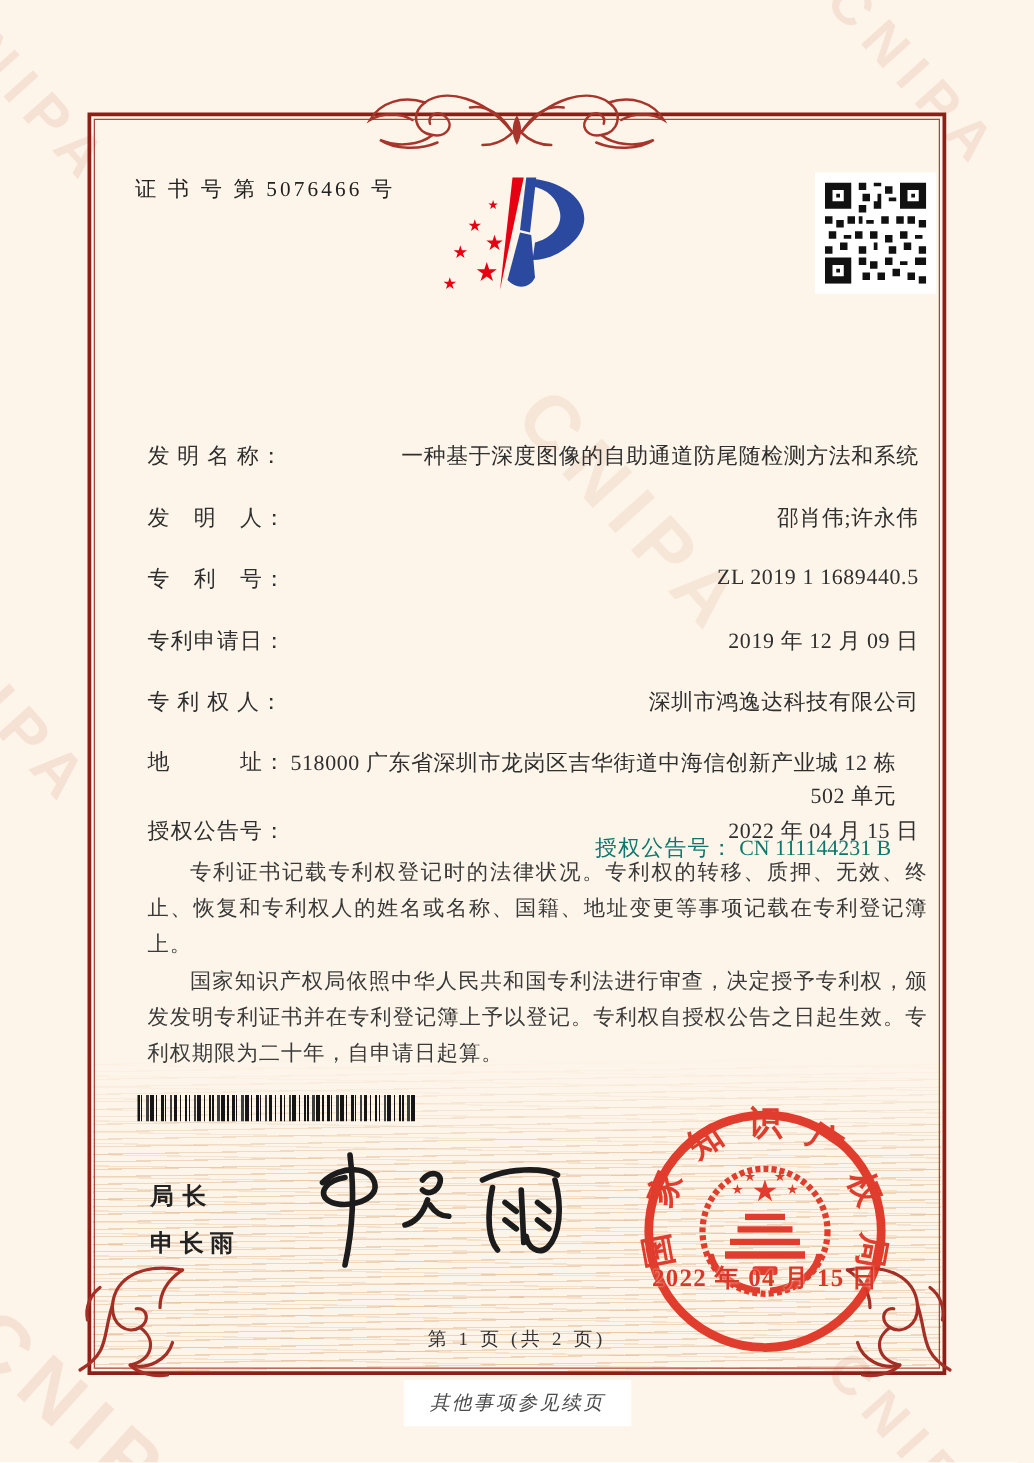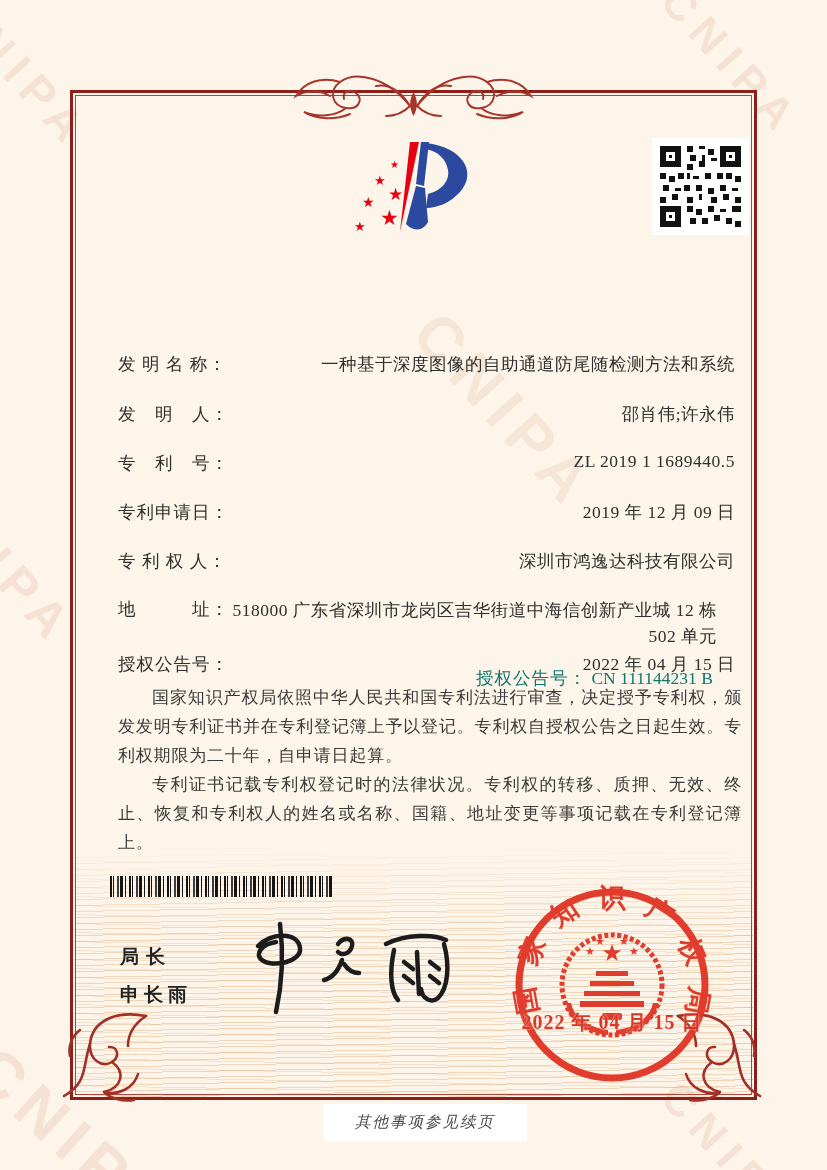--- a/index.html
+++ b/index.html
@@ -104,21 +104,21 @@
     position:absolute; left:6px; top:126px; width:192px; text-align:center;
     font-size:20px; font-weight:bold; color:#d92f1f; letter-spacing:1px;
     text-shadow:0 0 2px rgba(253,245,233,0.9);
   }
   
   .page-info {
     position:absolute; left:0; top:1062px; width:827px; text-align:center;
     font-size:15px; color:#333; letter-spacing:3px;
   }
   .note-box {
-    position:absolute; left:323px; top:1104px; width:204px; height:37px;
+    position:absolute; left:323px; top:1104px; width:182px; height:37px;
     background:#ffffff; display:flex; align-items:center; justify-content:center;
   }
   .note-box span { font-size:15.5px; color:#4a4a4a; letter-spacing:2px; font-style:italic; }
 </style>
 </head>
 <body>
 
 <div class="page">
 
   <div class="wm wm1">CNIPA</div>
@@ -168,20 +168,21 @@
     <g fill="none" stroke="#a32f26" stroke-width="2.6" stroke-linecap="round">
       <path d="M92,6 C60,0 38,12 36,34 C35,50 48,58 58,52 C66,47 64,36 55,37"></path>
       <path d="M36,34 C28,58 34,72 10,86"></path>
       <path d="M58,52 C72,62 68,78 50,82 C64,86 80,78 84,64"></path>
       <path d="M50,82 C56,88 68,92 80,90"></path>
       <path d="M92,6 C80,14 74,24 74,36"></path>
       <path d="M26,20 C18,26 14,36 16,46"></path>
     </g>
   </svg>
 
+  <div class="cert-no">证 书 号 第 5076466 号</div>
 
   <div class="logo">
     <svg width="150" height="106" viewBox="0 0 150 106">
       <polygon points="72,8 81,8 62,98" fill="#e60012"></polygon>
       <polygon points="83,8 91,8 86,52 78,50" fill="#2b4a9f"></polygon>
       <path d="M78,52 L87,54 L90,88 C85,98 74,97 68,90 Z" fill="#2b4a9f"></path>
       <path d="M88,9 C124,13 140,38 122,58 C112,69 99,74 88,74 L90,60 C102,57 112,48 110,36 C108,25 100,17 87,15 Z" fill="#2b4a9f"></path>
     </svg>
     <span class="star" style="left:52px; top:26px; font-size:10px;">★</span>
     <span class="star" style="left:36px; top:40px; font-size:13px;">★</span>
@@ -237,22 +238,22 @@
   <div class="row r7">
     <span class="lbl">授权公告号：</span>
     <span class="val">2022 年 04 月 15 日</span>
   </div>
   <div class="row-half2">
     <span class="lbl">授权公告号：</span>
     <span class="val2">CN 111144231 B</span>
   </div>
 
   <div class="paras">
+    <p>专利证书记载专利权登记时的法律状况。专利权的转移、质押、无效、终止、恢复和专利权人的姓名或名称、国籍、地址变更等事项记载在专利登记簿上。</p>
     <p>国家知识产权局依照中华人民共和国专利法进行审查，决定授予专利权，颁发发明专利证书并在专利登记簿上予以登记。专利权自授权公告之日起生效。专利权期限为二十年，自申请日起算。</p>
-    <p>专利证书记载专利权登记时的法律状况。专利权的转移、质押、无效、终止、恢复和专利权人的姓名或名称、国籍、地址变更等事项记载在专利登记簿上。</p>
   </div>
 
   <div class="barcode"></div>
 
   <div class="official-title">局长</div>
   <div class="official-name">申长雨</div>
 
   <svg class="signature" width="215" height="104" viewBox="0 0 215 104">
     <g fill="none" stroke="#1c1c1c" stroke-width="4.5" stroke-linecap="round">
       <path d="M20,30 C34,16 60,16 62,32 C64,46 34,52 24,44 C16,38 24,28 38,26"></path>
@@ -289,17 +290,18 @@
         <rect x="74" y="108" width="56" height="5"></rect>
         <rect x="70" y="118" width="64" height="6"></rect>
         <rect x="92" y="130" width="20" height="7" rx="2"></rect>
         <path d="M56,120 C58,138 76,150 98,152 L98,147 C80,145 64,135 61,120 Z"></path>
         <path d="M148,120 C146,138 128,150 106,152 L106,147 C124,145 140,135 143,120 Z"></path>
       </g>
     </svg>
     <div class="seal-date">2022 年 04 月 15 日</div>
   </div>
 
+  <div class="page-info">第 1 页 (共 2 页)</div>
   <div class="note-box">
     <span>其他事项参见续页</span>
   </div>
 
 </div>
 
 </body></html>

